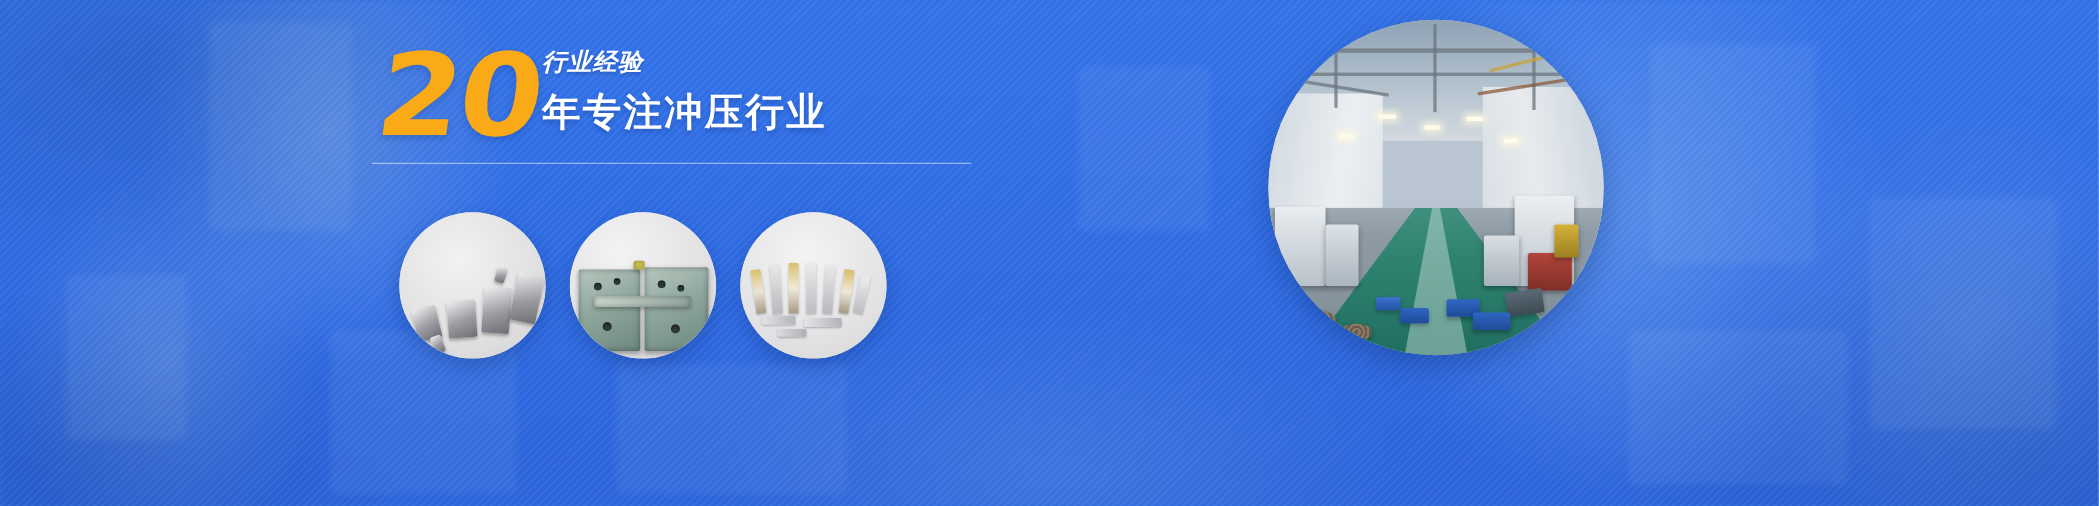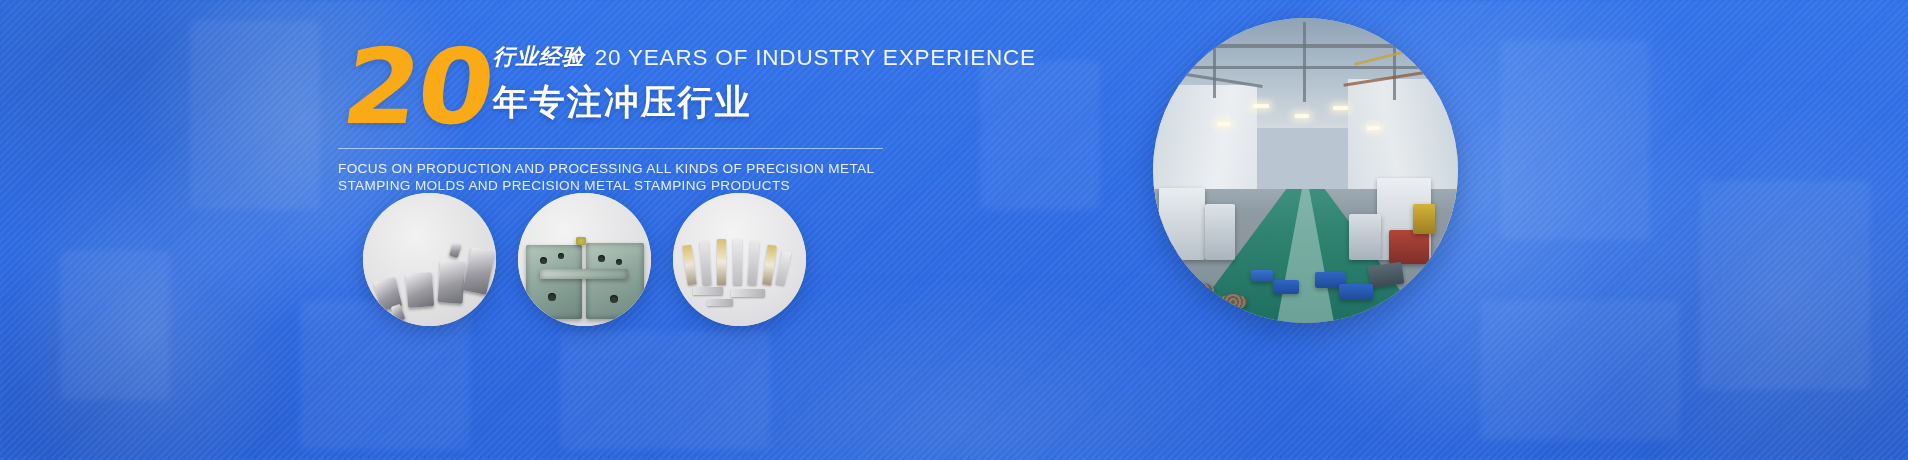--- a/index.html
+++ b/index.html
@@ -231,33 +231,31 @@
   <div class="bg-stripes"></div>
 
   <div class="text-block">
 
     <div class="headline-row">
       <div class="big-20">20</div>
 
       <div class="headline-right">
         <div class="line-1">
           <span class="cn-small">行业经验</span>
-          <span class="en-head">20 YEARS OF INDUSTRY EXPERIENCE</span>
         </div>
 
         <div class="line-2">
           <span class="cn-big">年专注冲压行业</span>
 
         </div>
       </div>
     </div>
 
     <div class="divider"></div>
 
-    <div class="sub-en">FOCUS ON PRODUCTION AND PROCESSING ALL KINDS OF PRECISION METAL STAMPING MOLDS AND PRECISION METAL STAMPING PRODUCTS</div>
   </div>
 
   <div class="circles">
 
     <div class="circle c1">
       <div class="pad"></div>
       <div class="conn" style="left:14px; top:86px;  width:22px; height:30px; transform:rotate(-14deg);"></div>
       <div class="conn" style="left:44px; top:80px;  width:26px; height:34px; transform:rotate(-4deg);"></div>
       <div class="conn" style="left:76px; top:68px;  width:25px; height:42px; transform:rotate(4deg);"></div>
       <div class="conn" style="left:104px;top:56px;  width:24px; height:44px; transform:rotate(12deg);"></div>

